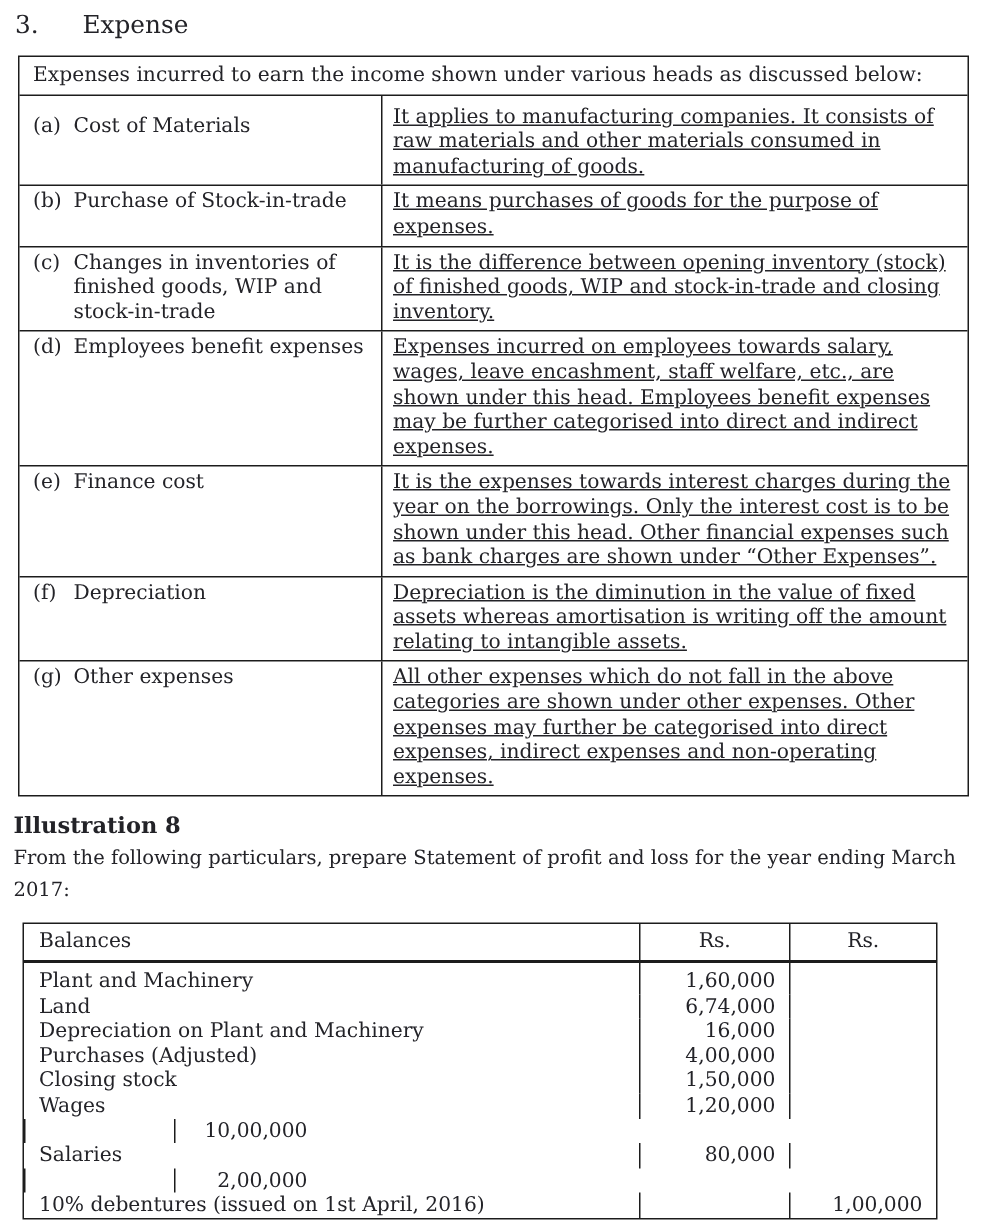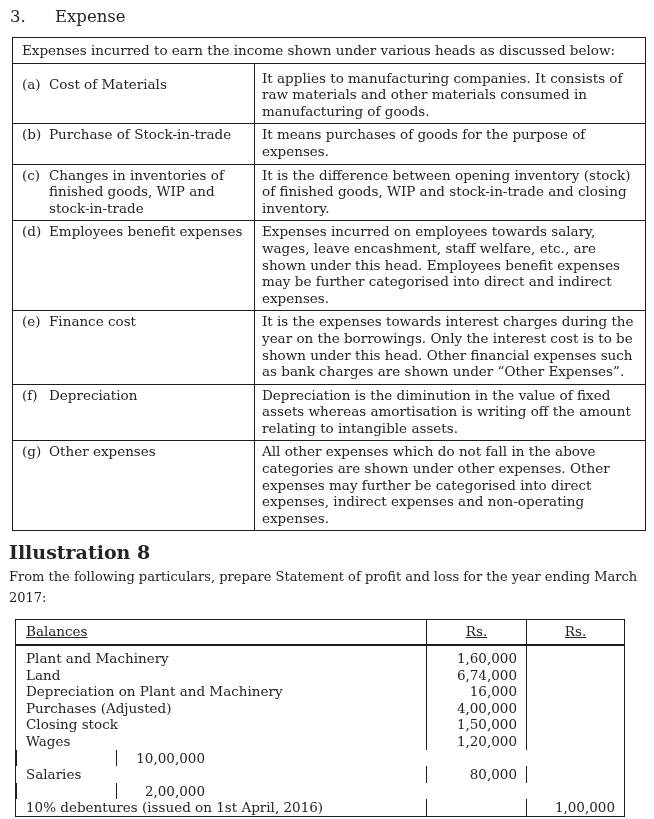--- a/index.html
+++ b/index.html
@@ -22,38 +22,38 @@
     font-size:13.5px;line-height:16.6px;
   }
   .e-caption{padding:4px 6px 4px 9px;border-bottom:1.6px solid #1c1c1c;}
   .e-row{display:flex;border-bottom:1.6px solid #1c1c1c;}
   .e-row:last-child{border-bottom:none;}
   .e-term{flex:none;width:241px;box-sizing:border-box;padding:2px 4px 3px 9px;display:flex;align-items:flex-start;}
   .e-row.pad-top .e-term{padding-top:12px;}
   .e-row.pad-top .e-desc{padding-top:6px;}
   .e-label{flex:none;width:27px;}
   .e-termtext{flex:1;}
-  .e-desc{flex:1;border-left:1.6px solid #1c1c1c;padding:2px 5px 4px 7px;}
+  .e-desc{flex:1;border-left:1.6px solid #1c1c1c;padding:2px 5px 4px 7px;text-decoration:underline;}
 
   
-  .ill-title{margin:10px 0 0 9px;font-size:19px;font-weight:bold;}
+  .ill-title{margin:10px 0 0 9px;font-size:15px;font-weight:bold;}
   .ill-intro{margin:3px 6px 0 9px;font-size:13px;line-height:21px;}
 
   
   .btable{
     margin:11px 29px 0 15px;width:610px;box-sizing:border-box;
     border:1.6px solid #1c1c1c;
     font-size:13.5px;line-height:16.6px;
   }
   .b-row{display:flex;align-items:stretch;}
   .b-name{flex:1;box-sizing:border-box;padding-left:10px;padding-right:6px;}
   .b-amt1,.b-amt2{flex:none;box-sizing:border-box;border-left:1.6px solid #1c1c1c;text-align:right;padding-right:9px;}
   .b-amt1{width:100px;}
   .b-amt2{width:98px;}
-  .b-head{border-bottom:2px solid #1c1c1c;text-decoration:underline;}
+  .b-head{border-bottom:2px solid #1c1c1c;}
   .b-head .b-name{padding-top:3px;padding-bottom:4px;}
   .b-head .b-amt1,.b-head .b-amt2{text-align:center;padding:3px 0 4px 0;}
   .b-spacer-top{height:4px;}
 </style>
 </head>
 <body>
 
 <div class="page">
 
   <div class="sec-heading">

